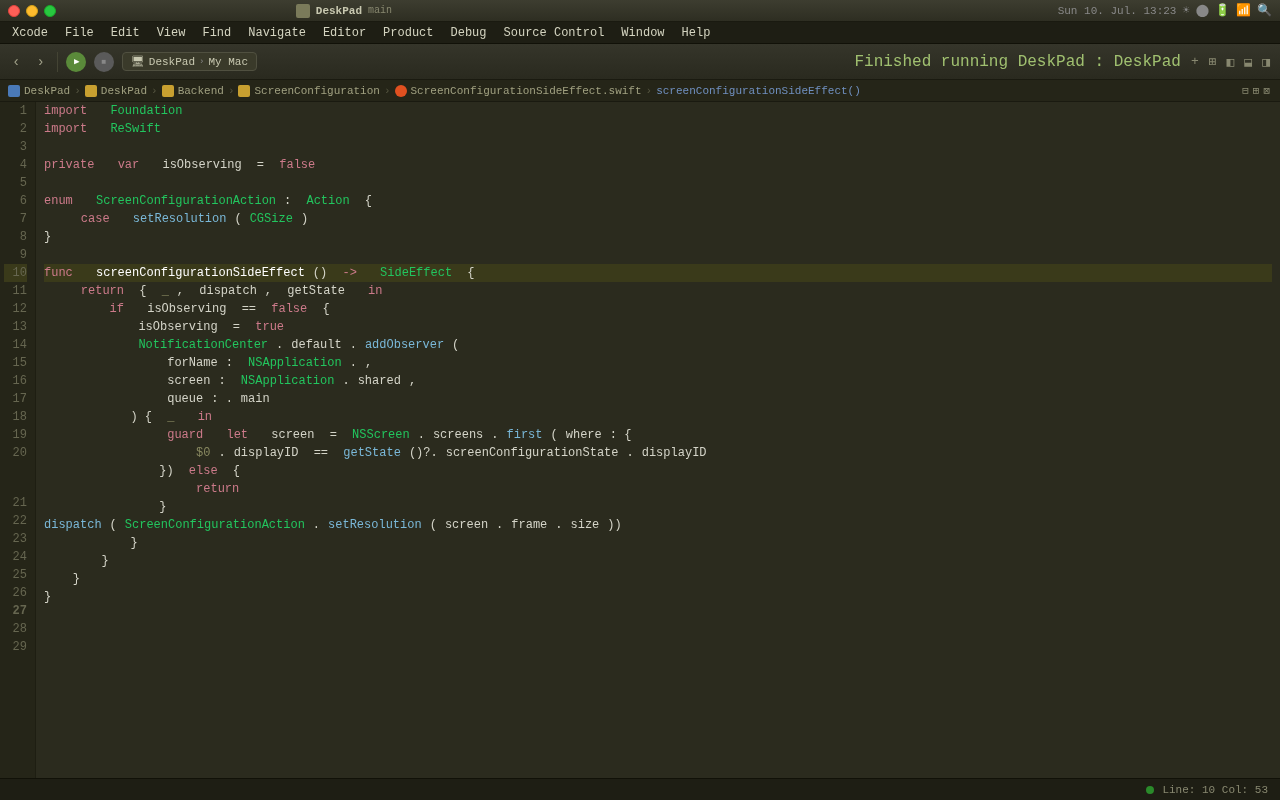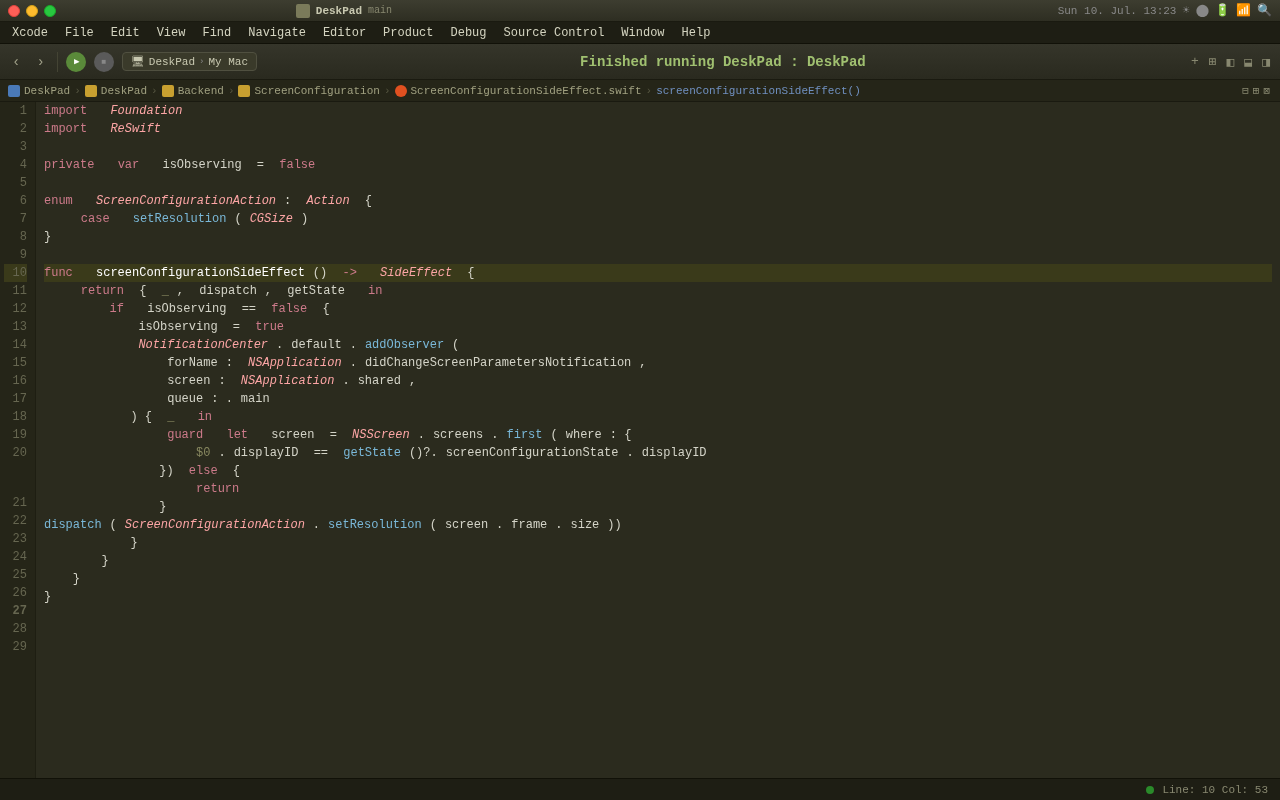--- a/index.html
+++ b/index.html
@@ -139,24 +139,23 @@
       border-radius: 4px;
       padding: 2px 8px;
       color: #c8c8b0;
       font-size: 11px;
       display: flex;
       align-items: center;
       gap: 4px;
     }
     .toolbar-status {
       flex: 1;
-      text-align: center;
+      text-align: right;
       color: #a0c070;
-      font-size: 14px;
-      font-weight: bold;
+      font-size: 16px;
     }
     .toolbar-right {
       display: flex;
       align-items: center;
       gap: 6px;
     }
     .toolbar-icon-btn {
       color: #888870;
       font-size: 13px;
       cursor: pointer;
@@ -229,21 +228,21 @@
       white-space: pre;
       gap: 8px;
     }
 
     .code-line.highlighted {
       background: #3a3a1a;
     }
 
     
     .kw { color: #cc7a8a; } 
-    .type { color: #fca5a5; font-style: italic; }
+    .type { color: #22c55e; }
     .func-name { color: #ffffff; }
     .param { color: #d4d4c8; }
     .bool-val { color: #cc7a8a; }
     .prop { color: #d4d4c8; }
     .method { color: #7ab8d8; }
     .arrow { color: #cc7a8a; }
     .plain { color: #d4d4c8; }
     .dim { color: #888860; }
 
     
@@ -408,21 +407,21 @@
       <div class="code-line">&nbsp;</div>
       <div class="code-line"><span class="kw">enum</span><span class="plain"> </span><span class="type">ScreenConfigurationAction</span><span class="plain">: </span><span class="type">Action</span><span class="plain"> {</span></div>
       <div class="code-line"><span class="plain">    </span><span class="kw">case</span><span class="plain"> </span><span class="method">setResolution</span><span class="plain">(</span><span class="type">CGSize</span><span class="plain">)</span></div>
       <div class="code-line"><span class="plain">}</span></div>
       <div class="code-line">&nbsp;</div>
       <div class="code-line highlighted"><span class="kw">func</span><span class="plain"> </span><span class="func-name">screenConfigurationSideEffect</span><span class="plain">() </span><span class="arrow">-&gt;</span><span class="plain"> </span><span class="type">SideEffect</span><span class="plain"> {</span></div>
       <div class="code-line"><span class="plain">    </span><span class="kw">return</span><span class="plain"> { </span><span class="dim">_</span><span class="plain">, </span><span class="param">dispatch</span><span class="plain">, </span><span class="param">getState</span><span class="plain"> </span><span class="kw">in</span></div>
       <div class="code-line"><span class="plain">        </span><span class="kw">if</span><span class="plain"> </span><span class="prop">isObserving</span><span class="plain"> == </span><span class="bool-val">false</span><span class="plain"> {</span></div>
       <div class="code-line"><span class="plain">            </span><span class="prop">isObserving</span><span class="plain"> = </span><span class="bool-val">true</span></div>
       <div class="code-line"><span class="plain">            </span><span class="type">NotificationCenter</span><span class="plain">.</span><span class="prop">default</span><span class="plain">.</span><span class="method">addObserver</span><span class="plain">(</span></div>
-      <div class="code-line"><span class="plain">                </span><span class="param">forName</span><span class="plain">: </span><span class="type">NSApplication</span><span class="plain">.</span><span class="prop">didChangeScreenParametersNotification</span><span class="plain">,</span></div>
+      <div class="code-line"><span class="plain">                </span><span class="param">forName</span><span class="plain">: </span><span class="type">NSApplication</span><span class="plain">.</span><span class="plain">,</span></div>
       <div class="code-line"><span class="plain">                </span><span class="param">screen</span><span class="plain">: </span><span class="type">NSApplication</span><span class="plain">.</span><span class="prop">shared</span><span class="plain">,</span></div>
       <div class="code-line"><span class="plain">                </span><span class="param">queue</span><span class="plain">: .</span><span class="prop">main</span></div>
       <div class="code-line"><span class="plain">            ) { </span><span class="dim">_</span><span class="plain"> </span><span class="kw">in</span></div>
       <div class="code-line"><span class="plain">                </span><span class="kw">guard</span><span class="plain"> </span><span class="kw">let</span><span class="plain"> </span><span class="param">screen</span><span class="plain"> = </span><span class="type">NSScreen</span><span class="plain">.</span><span class="prop">screens</span><span class="plain">.</span><span class="method">first</span><span class="plain">(</span><span class="param">where</span><span class="plain">: {</span></div>
       <div class="code-line"><span class="plain">                    </span><span class="dim">$0</span><span class="plain">.</span><span class="prop">displayID</span><span class="plain"> == </span><span class="method">getState</span><span class="plain">()?.</span><span class="prop">screenConfigurationState</span><span class="plain">.</span><span class="prop">displayID</span></div>
       <div class="code-line"><span class="plain">                }) </span><span class="kw">else</span><span class="plain"> {</span></div>
       <div class="code-line"><span class="plain">                    </span><span class="kw">return</span></div>
       <div class="code-line"><span class="plain">                }</span></div>
       <div class="code-line"><span class="method">dispatch</span><span class="plain">(</span><span class="type">ScreenConfigurationAction</span><span class="plain">.</span><span class="method">setResolution</span><span class="plain">(</span><span class="param">screen</span><span class="plain">.</span><span class="prop">frame</span><span class="plain">.</span><span class="prop">size</span><span class="plain">))</span></div>
       <div class="code-line"><span class="plain">            }</span></div>

